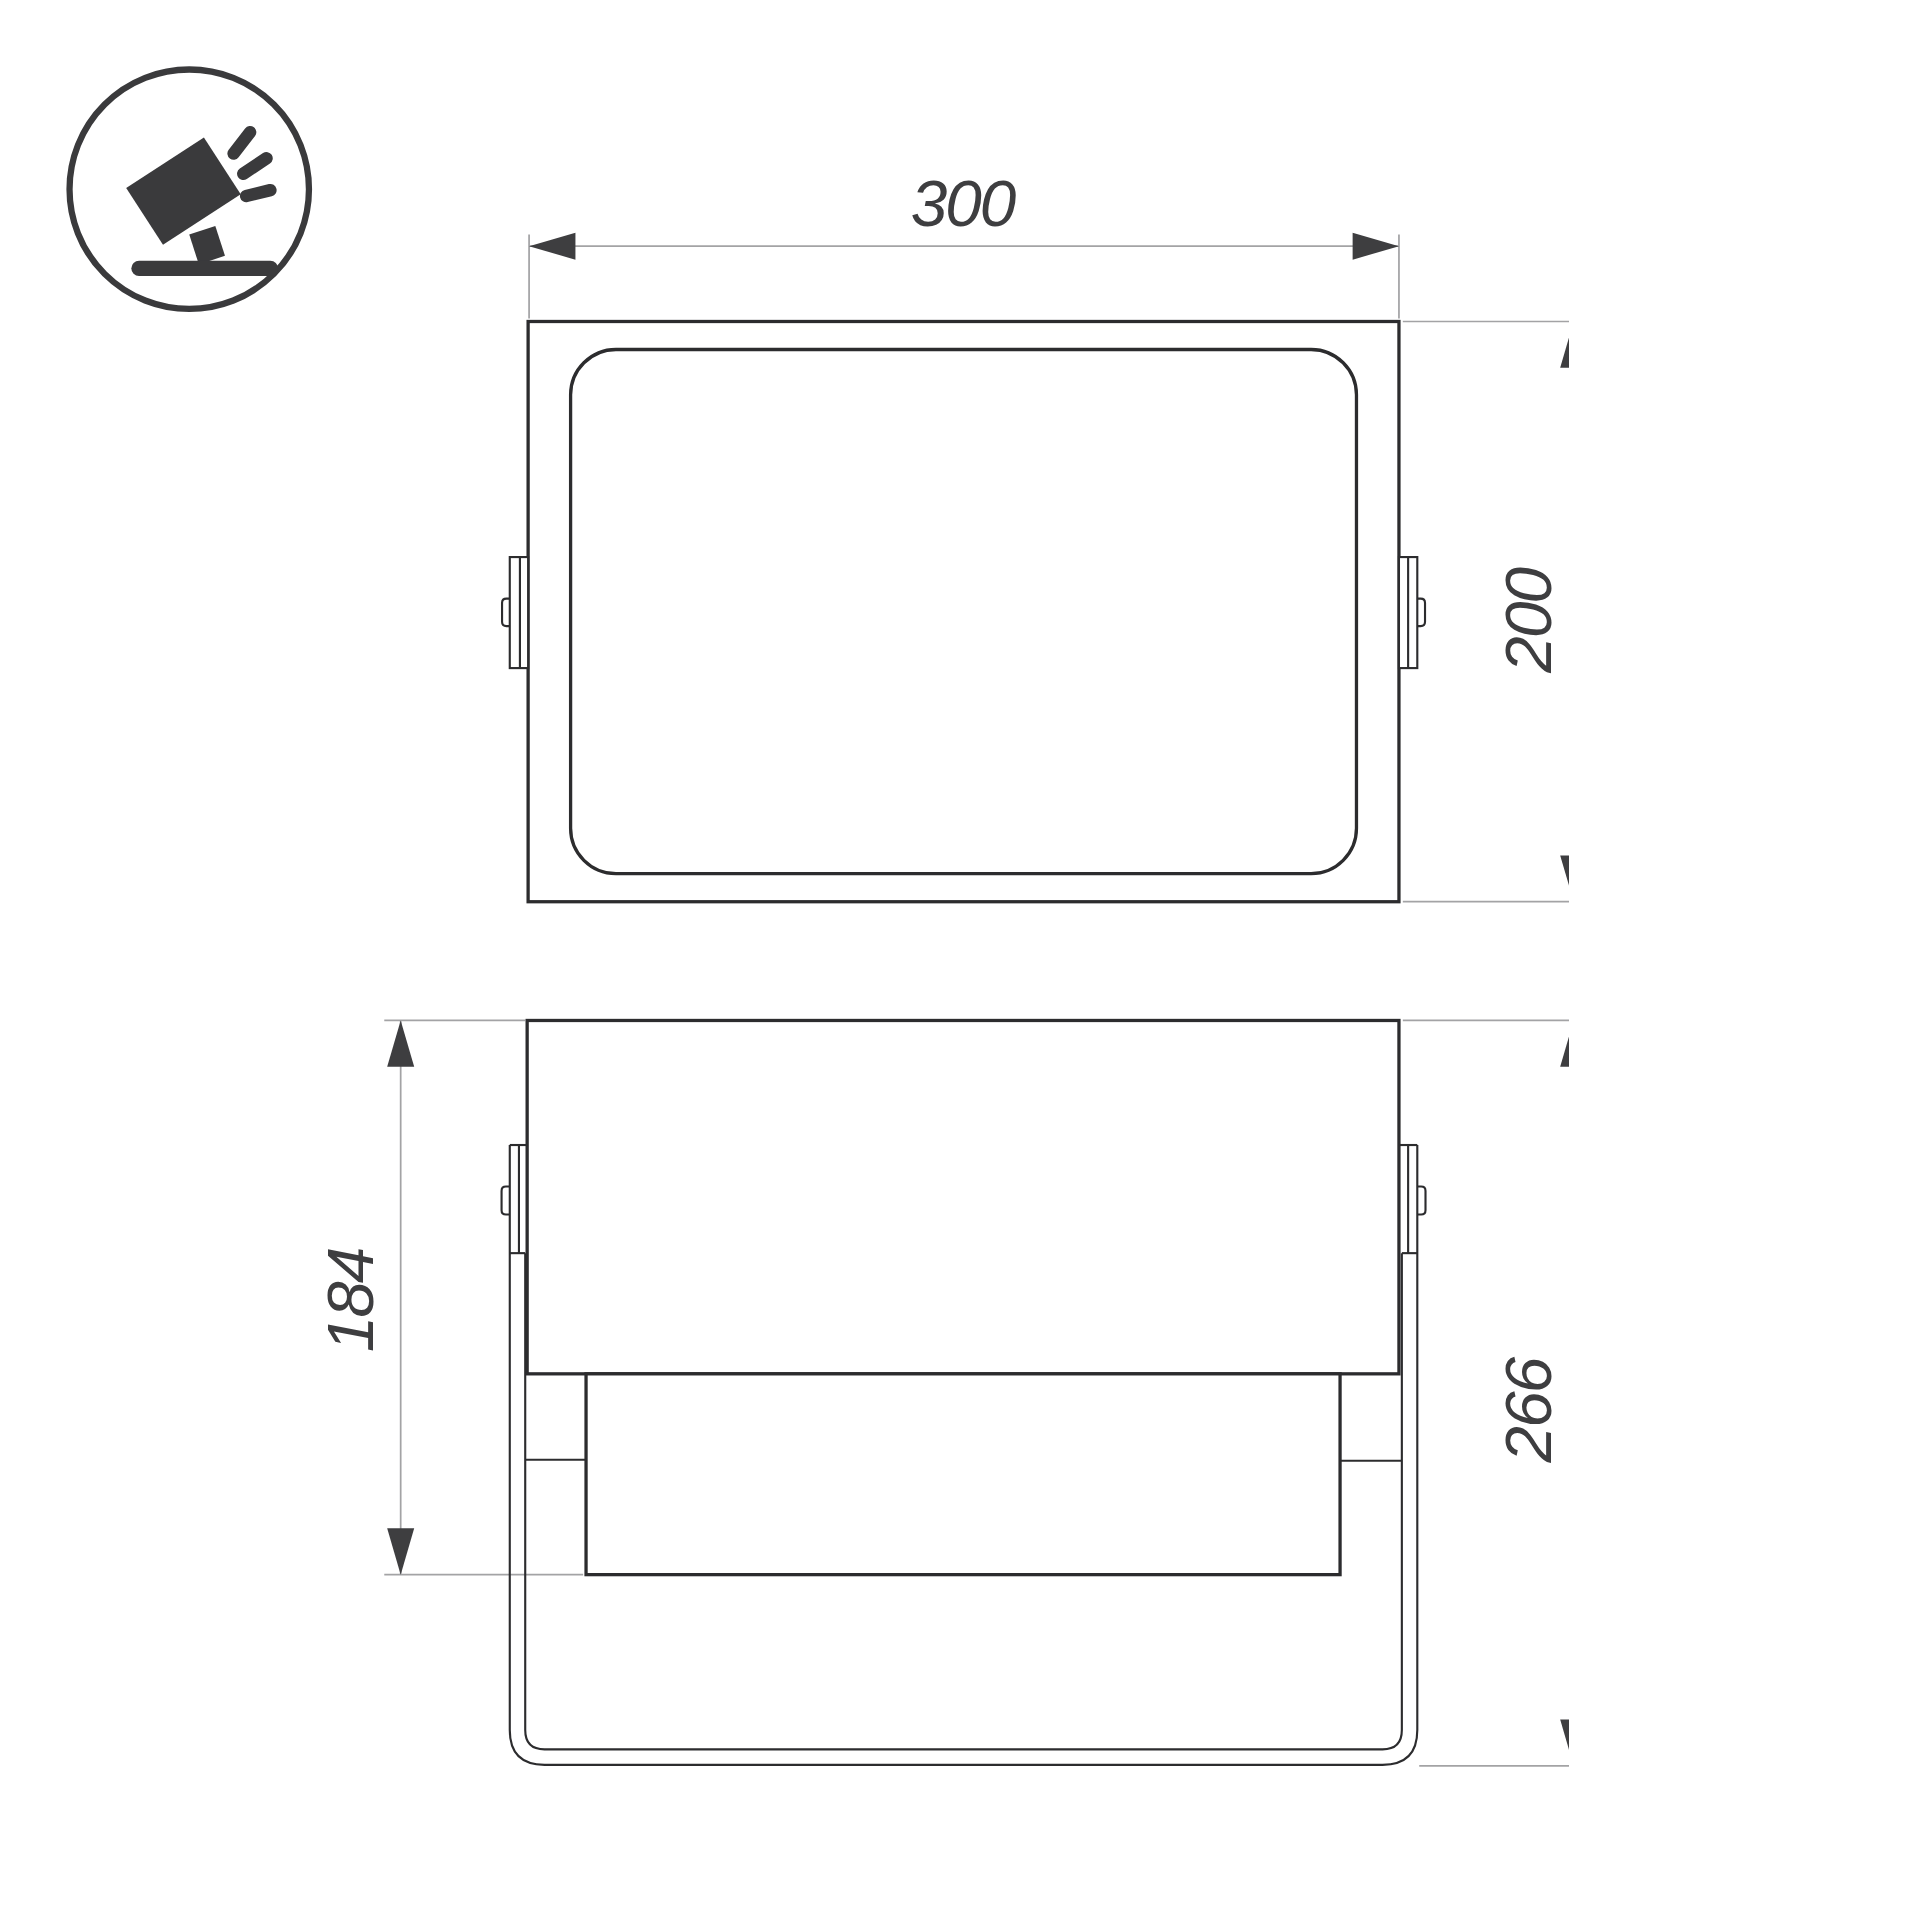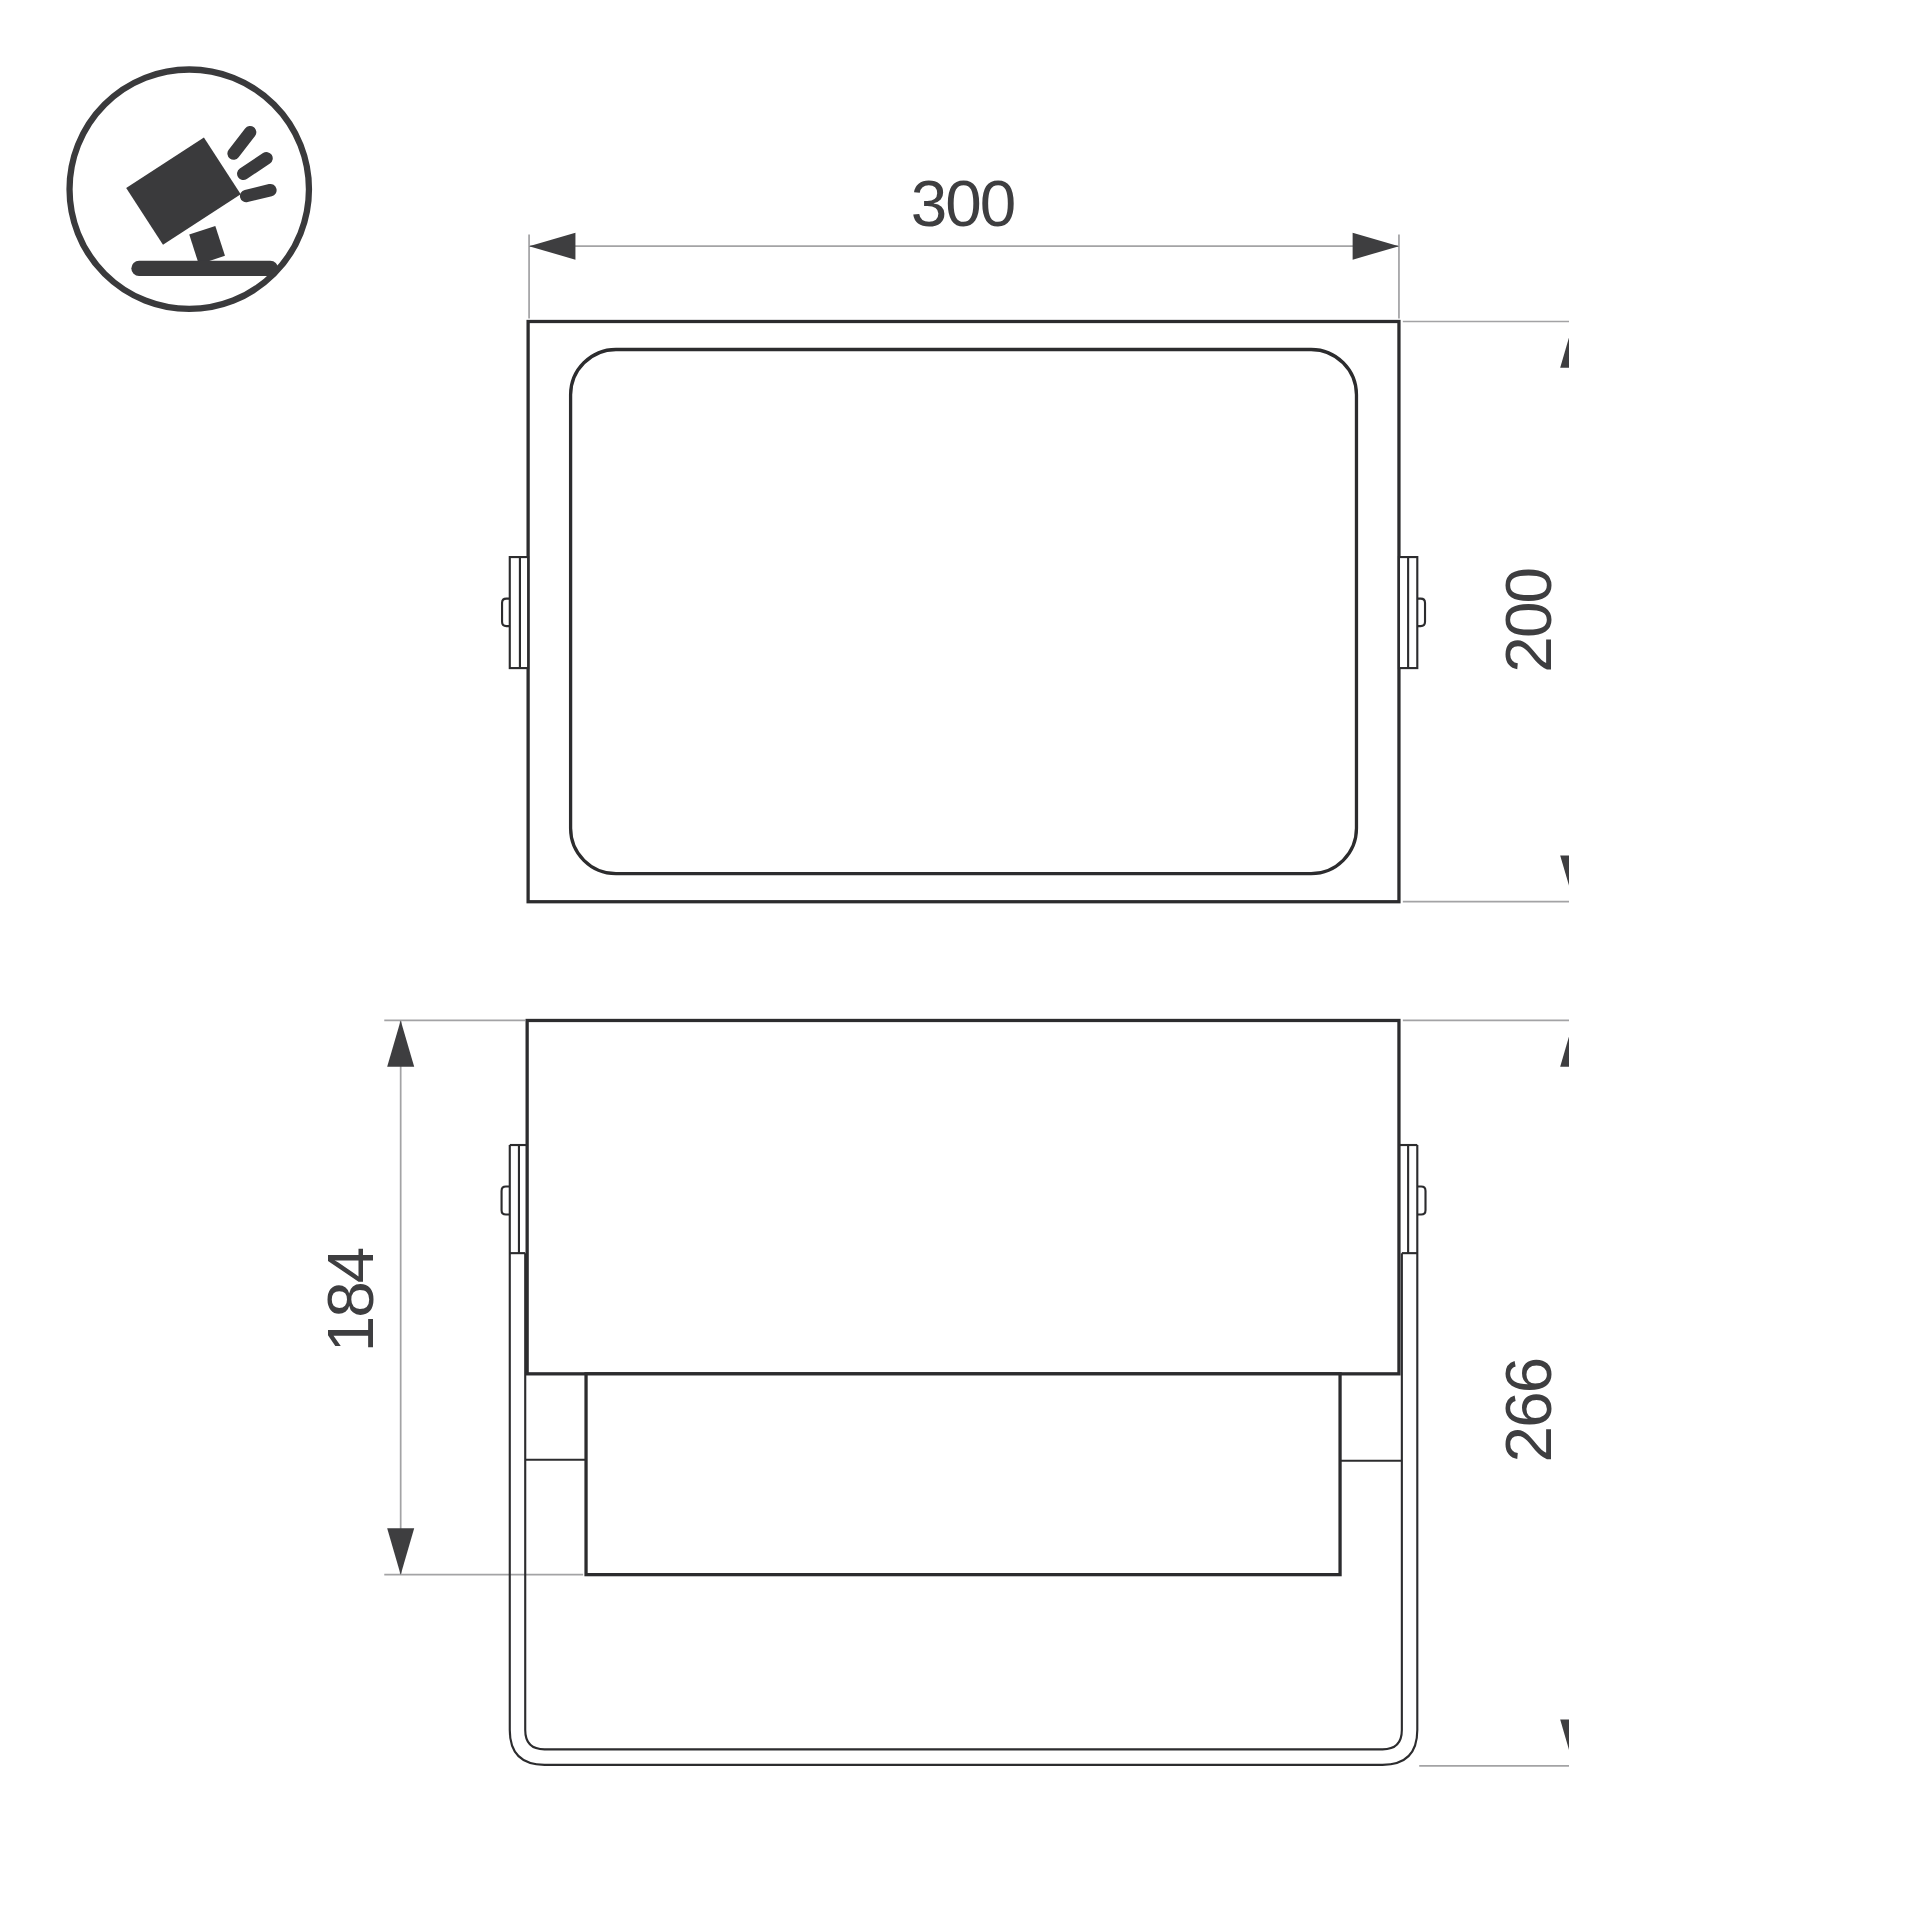--- a/index.html
+++ b/index.html
@@ -1,21 +1,21 @@
 <!DOCTYPE html>
 <html style="--outline: #2c2c2e; --dimension: #3e3e40; --extension: #a3a3a5; --icon: #3a3a3c;"><head>
 <meta charset="utf-8">
 <style>
   html,body{
     margin:0;padding:0;
     width:1929px;height:1928px;
     background:#ffffff;
     font-family:"Liberation Sans",sans-serif;
   }
-  #stage{position:relative;width:1569px;height:1928px;overflow:hidden;}
+  #stage{position:relative;width:1569px;height:1928px;overflow:hidden;font-style:italic;}
   svg{position:absolute;left:0;top:0;}
   .olf{fill:#ffffff;stroke:var(--outline,#2c2c2e);stroke-width:3.4px;}
   .ol{fill:none;stroke:var(--outline,#2c2c2e);stroke-width:3.4px;}
   .ol2{fill:none;stroke:var(--outline,#2c2c2e);stroke-width:2.2px;}
   .ol2f{fill:#ffffff;stroke:var(--outline,#2c2c2e);stroke-width:2.2px;}
   .ext{stroke:var(--extension,#a3a3a5);stroke-width:1.8px;fill:none;}
   .arr{fill:var(--dimension,#3e3e40);stroke:none;}
   .dimtext{font-family:"Liberation Sans",sans-serif;font-size:68px;letter-spacing:-2px;
            fill:var(--dimension,#3e3e40);}
   .icon-line{stroke:var(--icon,#3a3a3c);fill:none;}

